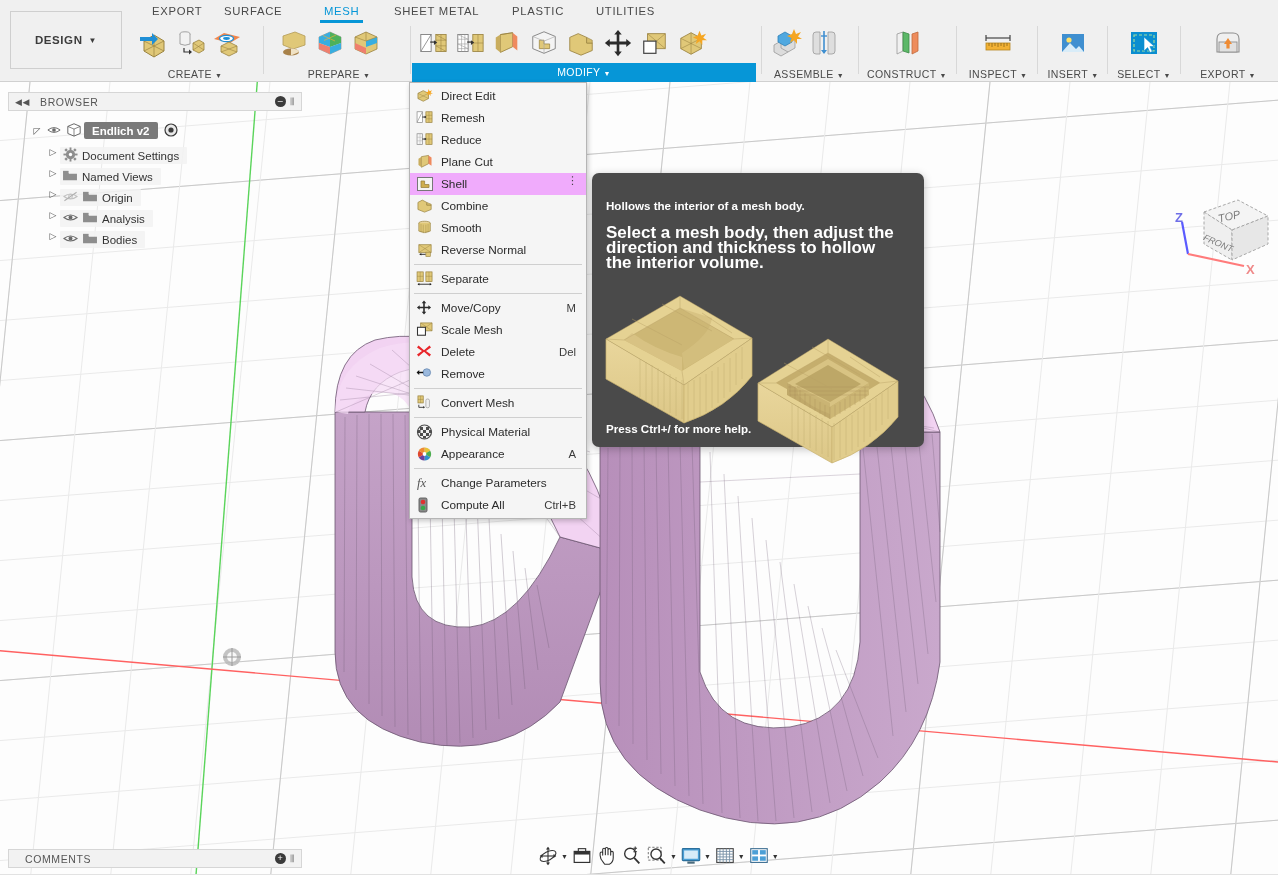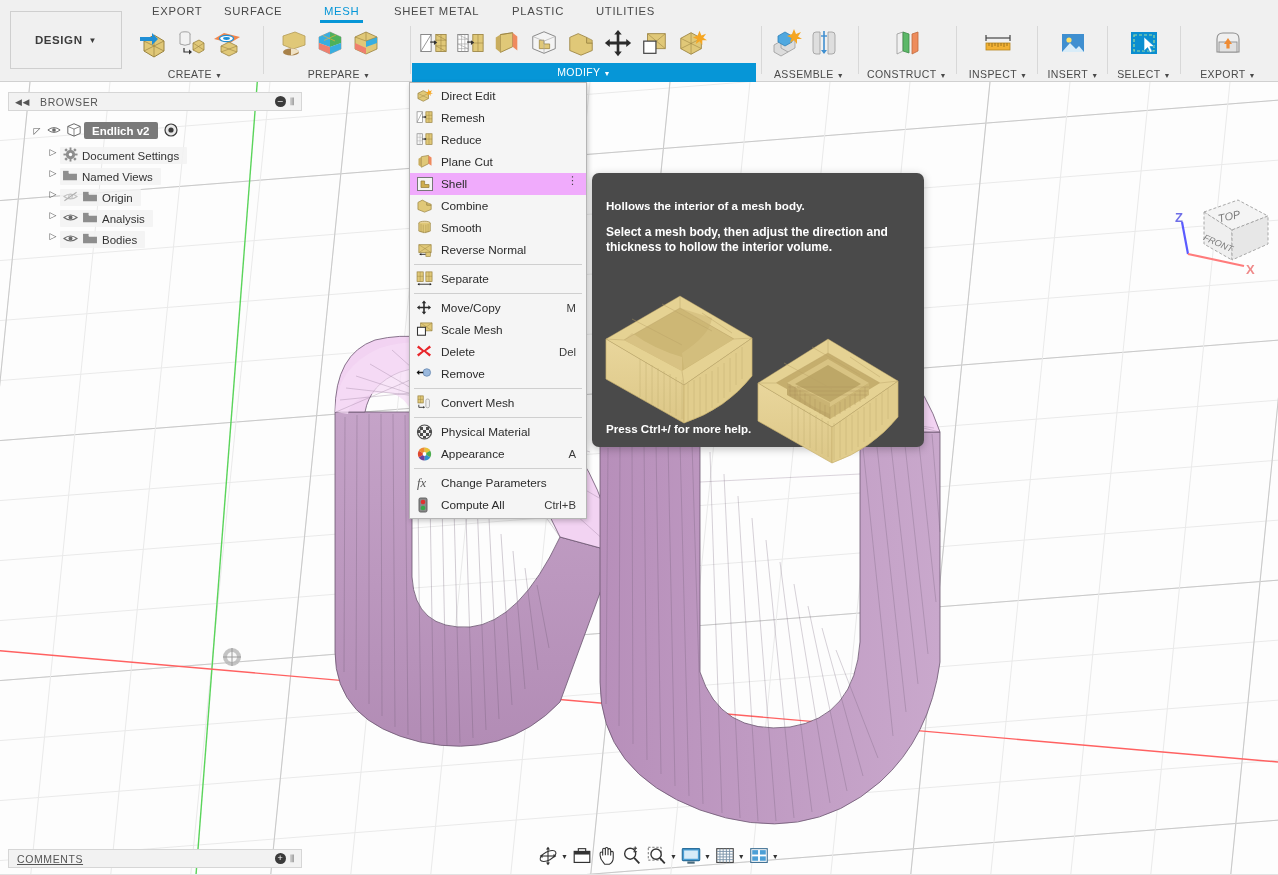--- a/index.html
+++ b/index.html
@@ -106,34 +106,34 @@
   .mi .dots{ position:absolute; right:8px; top:4px; color:#444; font-size:11px; line-height:7px; letter-spacing:0; }
   .midiv{ height:1px; background:#cfcfcf; margin:3px 4px; }
 
   
   #tooltip{
     position:absolute; left:592px; top:173px; width:332px; height:274px;
     background:#4a4a4a; border-radius:7px; color:#fff; z-index:30;
     box-shadow:0 2px 8px rgba(0,0,0,.25);
   }
   #tooltip .tt-title{ position:absolute; left:14px; top:26px; font-size:11.6px; font-weight:700; }
-  #tooltip .tt-body{ position:absolute; left:14px; top:52px; width:292px; font-size:12px; font-weight:700; line-height:15px; }
+  #tooltip .tt-body{ position:absolute; left:14px; top:52px; width:292px; font-size:17px; font-weight:700; line-height:15px; }
   #tooltip .tt-foot{ position:absolute; left:14px; bottom:12px; font-size:11.6px; font-weight:700; }
   #tooltip .tt-img{ position:absolute; left:0; top:110px; width:332px; height:185px; }
 
   
   #viewcube{ position:absolute; left:1160px; top:100px; width:118px; height:110px; z-index:20; }
 
   
   #comments{
     position:absolute; left:8px; bottom:7px; width:294px; height:19px;
     background:#f2f2f2; border:1px solid #d6d6d6;
     display:flex; align-items:center; font-size:10.5px; letter-spacing:.6px; color:#555;
   }
-  #comments .ctitle{ flex:1; margin-left:8px;text-decoration:underline; }
+  #comments .ctitle{ flex:1; margin-left:16px; }
   #comments .plus{
     width:11px;height:11px;border-radius:50%;background:#3a3a3a;color:#fff;
     font-size:9px;line-height:10px;text-align:center;margin-right:4px;cursor:pointer;
   }
   #comments .grip{ margin-right:6px; color:#777; font-size:10px; cursor:pointer;}
 
   #navbar{
     position:absolute; left:536px; bottom:4px; height:30px;
     display:flex; align-items:center; gap:1px; z-index:15;
   }

